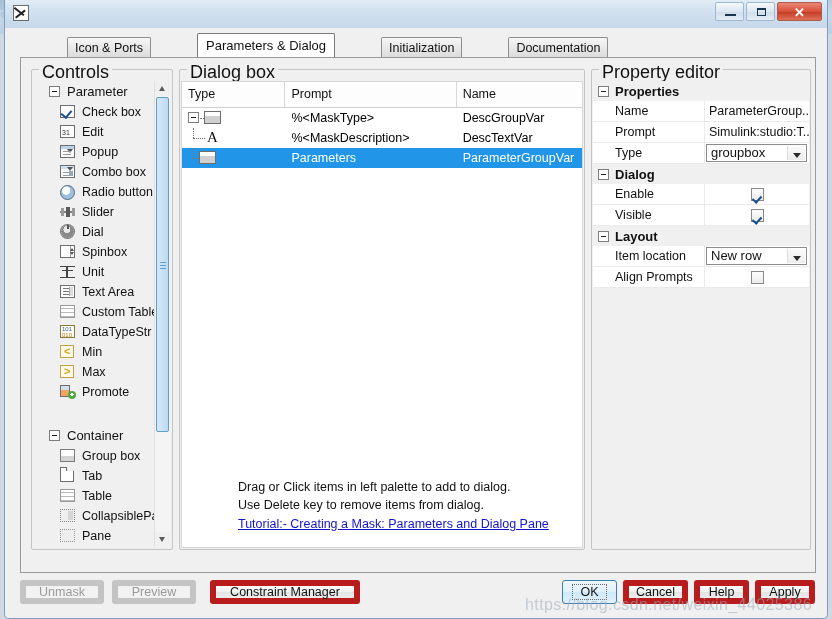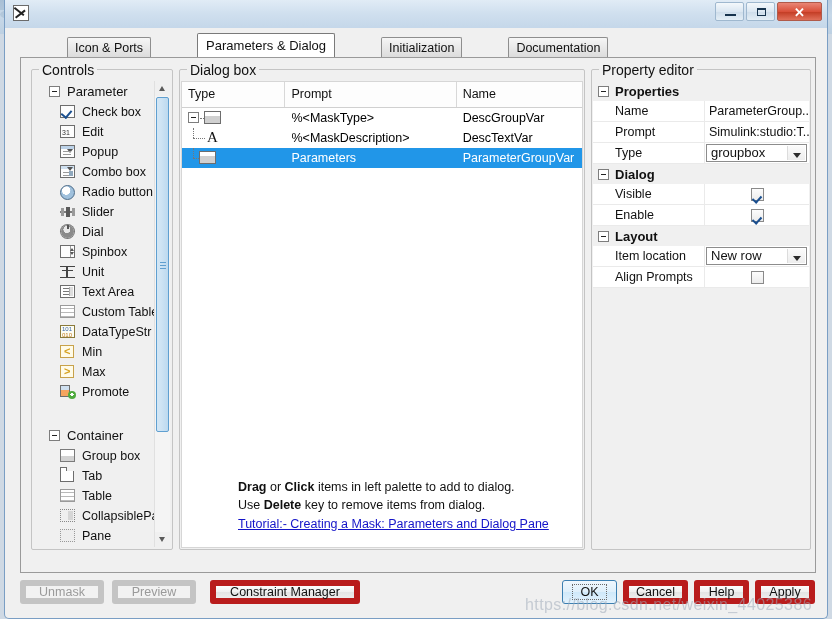--- a/index.html
+++ b/index.html
@@ -127,21 +127,21 @@
     position: absolute;
     border: 1px solid #c4c4c4;
     border-radius: 2px;
     background: #f0f0f0;
     box-sizing: border-box;
   }
   .gb-title {
     position: absolute; top: -8px; left: 7px;
     background: #f0f0f0;
     padding: 0 3px;
-    font-size: 14px;
+    font-size: 18px;
     color: #111;
     white-space: nowrap;
   }
 
   
   #controls-gb { left: 10px; top: 11px; width: 142px; height: 481px; }
   #controls-list {
     position: absolute; left: 1px; top: 10px; right: 1px; bottom: 1px;
     overflow: hidden;
   }
@@ -254,21 +254,21 @@
     background: linear-gradient(180deg,#ffffff 0 40%, #d0d0d0 40% 100%);
   }
   .dots-h { position:absolute; height:0; border-top:1px dotted #777; }
   .dots-v { position:absolute; width:0; border-left:1px dotted #777; }
   .letter-a { position:absolute; font-size:15px; line-height:15px; color:#111; font-family:"Liberation Serif",serif; font-weight:500;}
 
   #helptext {
     position: absolute; left: 56px; bottom: 14px; width: 340px;
     font-size: 12.5px; color: #111; line-height: 18px;
   }
-  #helptext b { font-weight: bold; margin-top: 7px; }
+  #helptext b { font-weight: normal; margin-top: 7px; }
   #tutorial-link {
     color: #1414c8; text-decoration: underline; font-size: 12.5px;
     display: inline-block; margin-top: 1px;
   }
 
   
   #propeditor-gb { left: 570px; top: 11px; width: 220px; height: 481px; }
   #prop-inner {
     position: absolute; left: 1px; top: 11px; right: 1px; bottom: 1px;
     background: #f0f0f0;
@@ -692,28 +692,28 @@
               </div>
             </div>
           </div>
 
           <div class="prop-section">
             <span class="expander"></span>
             <span>Dialog</span>
           </div>
 
           <div class="prop-row">
-            <div class="prop-label">Visible</div>
+            <div class="prop-label">Enable</div>
             <div class="prop-value center">
               <span class="cbx checked"></span>
             </div>
           </div>
 
           <div class="prop-row">
-            <div class="prop-label">Enable</div>
+            <div class="prop-label">Visible</div>
             <div class="prop-value center">
               <span class="cbx checked"></span>
             </div>
           </div>
 
           <div class="prop-section">
             <span class="expander"></span>
             <span>Layout</span>
           </div>
 

